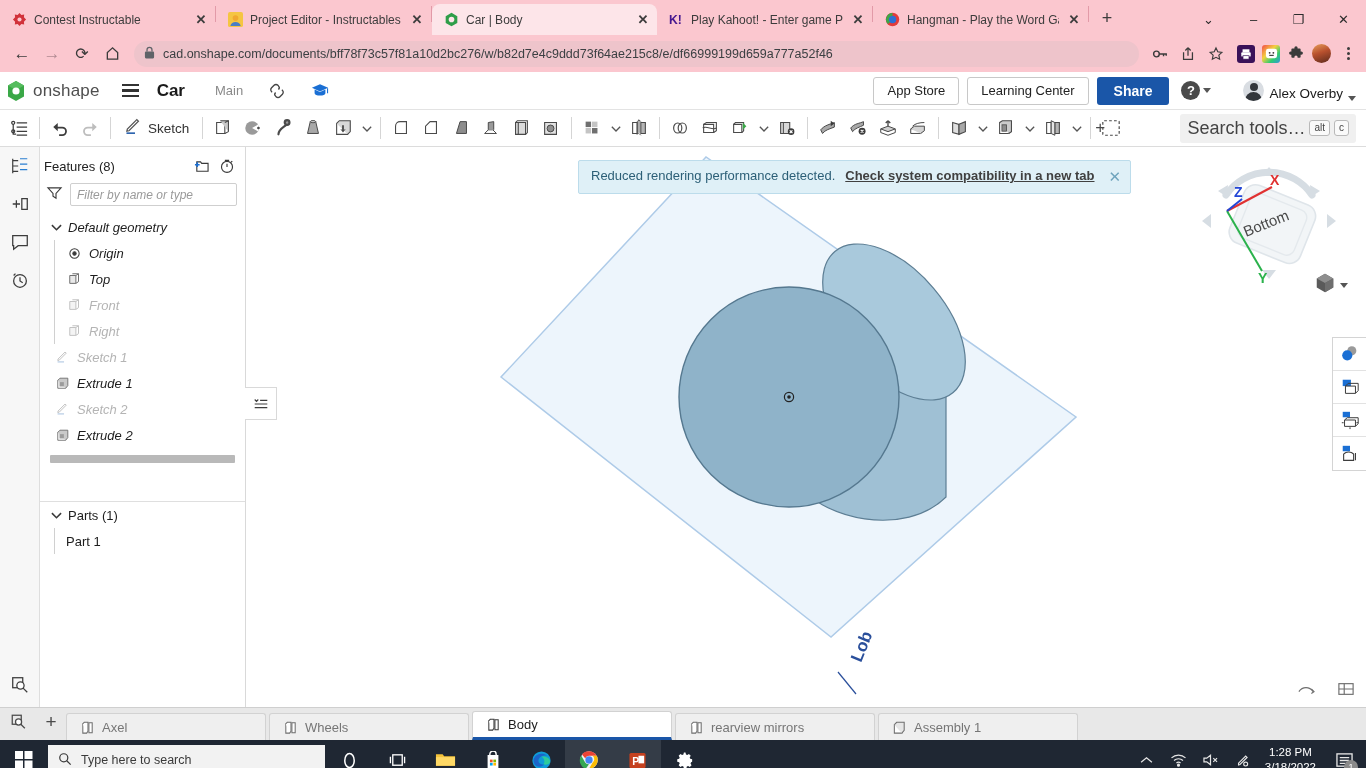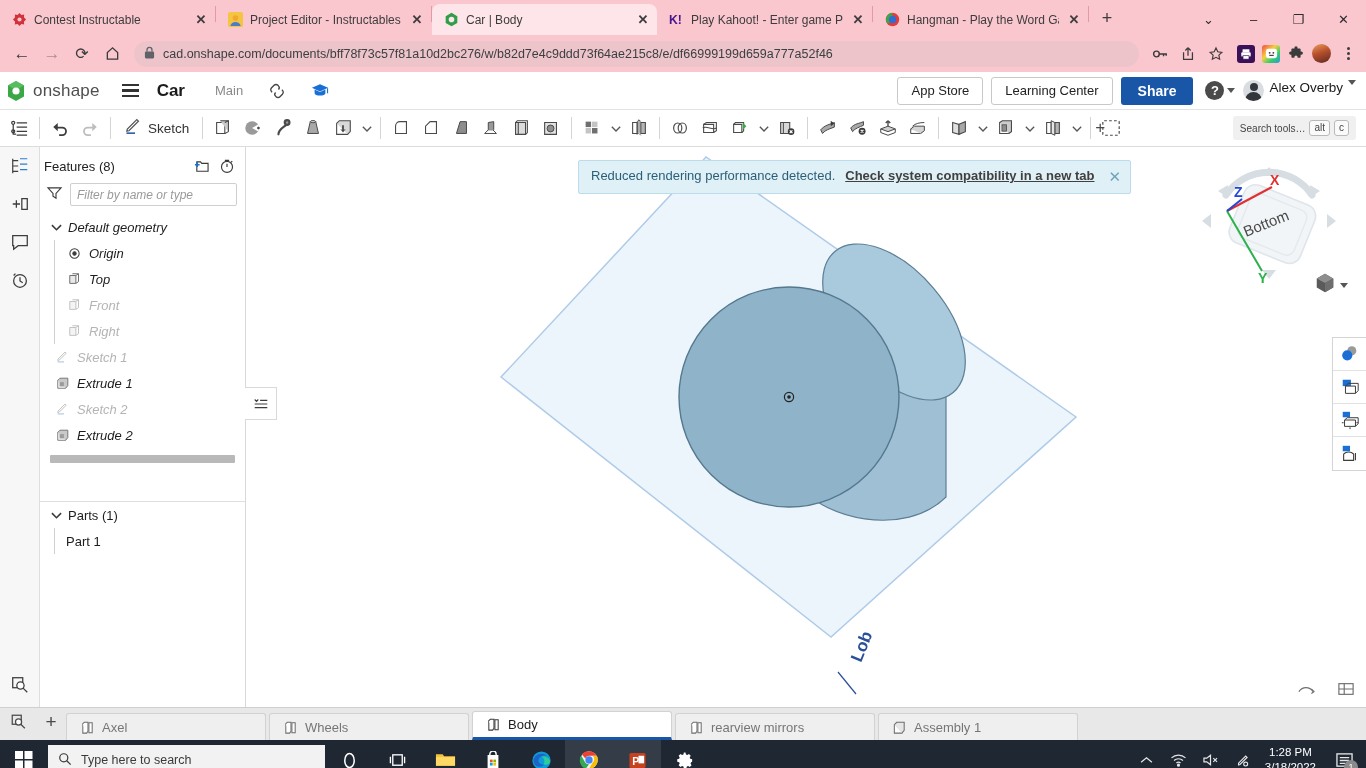--- a/index.html
+++ b/index.html
@@ -140,21 +140,21 @@
     height: 28px; padding: 0 17px; background: #1a56a8; color: #fff;
     border-radius: 3px; font-size: 14px; font-weight: bold;
     display: flex; align-items: center;
   }
   .help-wrap { display: flex; align-items: center; gap: 3px; margin-left: 4px; }
   .help-circle {
     width: 19px; height: 19px; border-radius: 50%; background: #4a4a4a; color: #fff;
     font-size: 13px; font-weight: bold; display: flex; align-items: center; justify-content: center;
   }
   .caret { width: 0; height: 0; border-left: 4px solid transparent; border-right: 4px solid transparent; border-top: 5px solid #555; }
-  .user-wrap { display: flex; align-items: flex-start; gap: 5px; }
+  .user-wrap { display: flex; align-items: flex-end; gap: 5px; margin-left: 24px; }
   .user-av {
     width: 21px; height: 21px; border-radius: 50%;
     background: #d9dde2; position: relative; overflow: hidden;
   }
   .user-av::before {
     content: ''; position: absolute; width: 8px; height: 8px; border-radius: 50%;
     background: #33373c; left: 6.5px; top: 3px;
   }
   .user-av::after {
     content: ''; position: absolute; width: 17px; height: 10px; border-radius: 9px 9px 0 0;
@@ -182,21 +182,21 @@
   .sketch-btn {
     display: flex; align-items: center; gap: 5px; height: 31px; padding: 0 8px;
     font-size: 13.5px; color: #333;
   }
   .searchtools {
     margin-left: auto;
     display: flex; align-items: center; gap: 4px;
     background: #f0f0f0; border-radius: 3px;
     padding: 4px 7px; margin-right: 6px;
   }
-  .searchtools .st-label { font-size: 10px; color: #444; }
+  .searchtools .st-label { font-size: 18px; color: #444; }
   .kbd {
     border: 1px solid #b9b9b9; border-radius: 3px; background: #fafafa;
     font-size: 10px; color: #444; padding: 1px 4px; line-height: 1.2;
   }
 
   
   .main {
     position: relative;
     height: 560px;
     display: flex;

